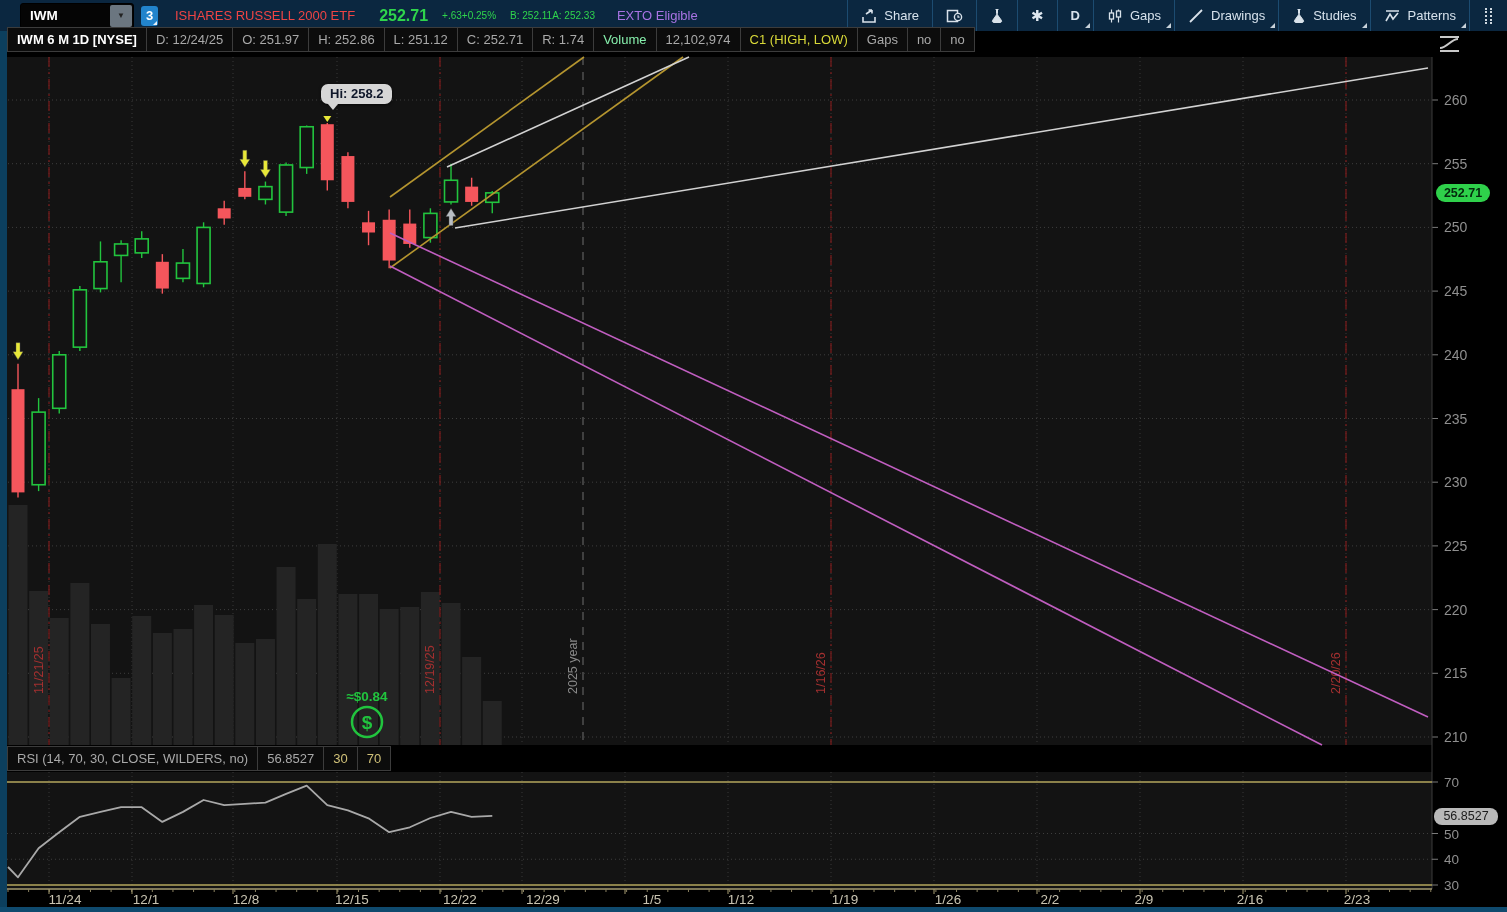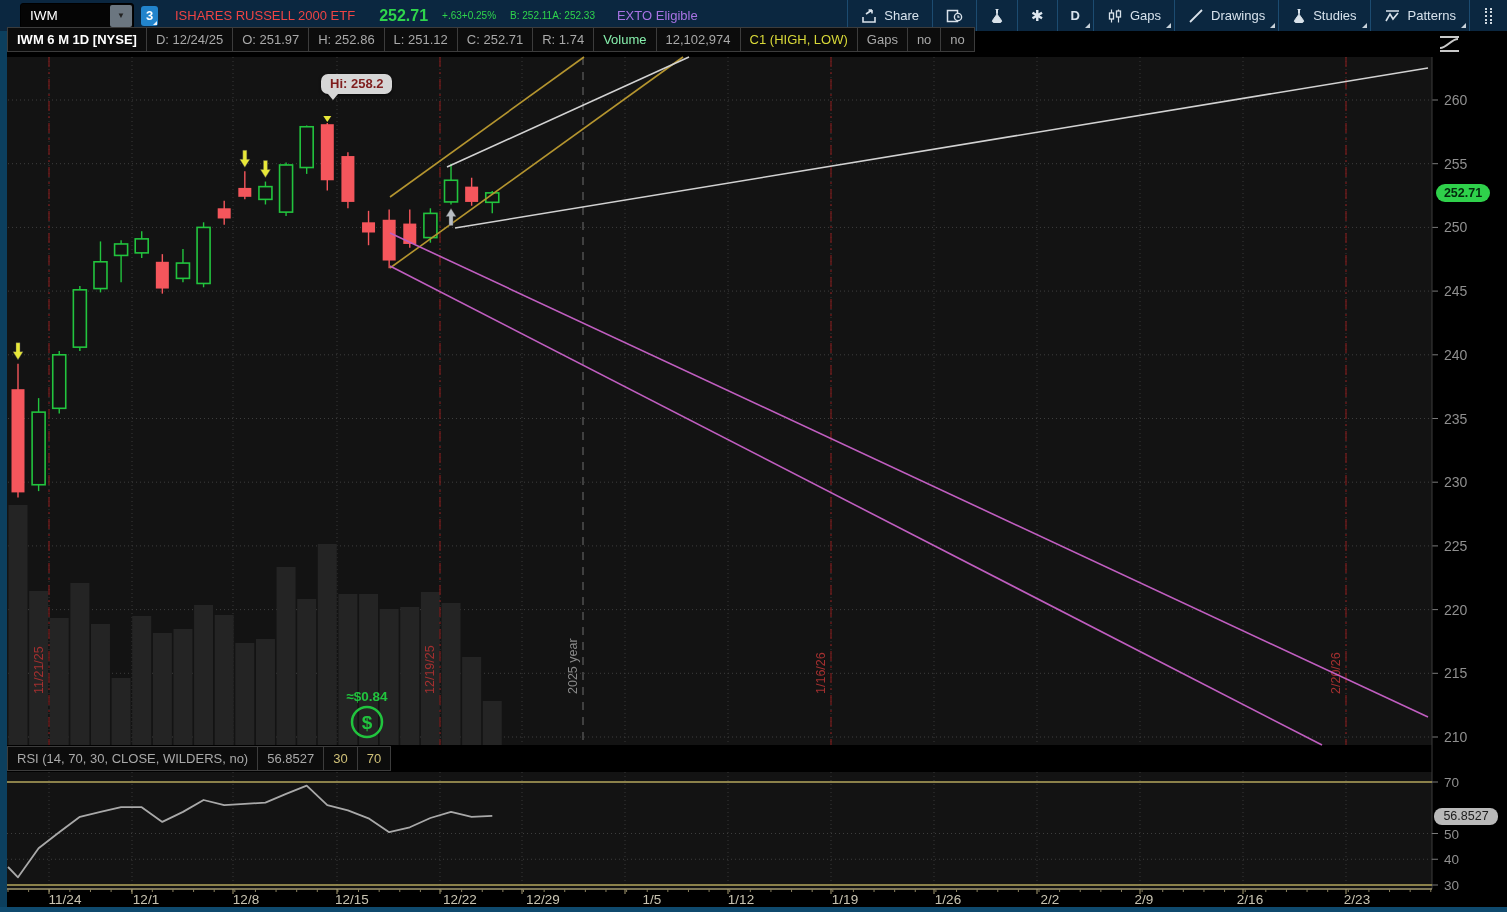--- a/index.html
+++ b/index.html
@@ -2,21 +2,21 @@
 <html><head>
 <meta charset="utf-8">
 <style>
   html,body{margin:0;padding:0;background:#000;}
   body{width:1507px;height:912px;overflow:hidden;font-family:"Liberation Sans","DejaVu Sans",sans-serif;}
   #app{position:relative;width:1507px;height:912px;background:#000;}
 
   
   .toolbar{position:absolute;left:0;top:0;width:1507px;height:31px;background:#0b2740;display:flex;align-items:center;color:#d7e2ec;font-size:13px;}
   .sym-box{margin-left:20px;width:112px;height:24px;background:#050505;border:1px solid #000;border-radius:3px;display:flex;align-items:center;}
-  .sym-box .sym-val{flex:1;padding-left:9px;color:#fff;font-weight:normal;font-size:13.5px;}
+  .sym-box .sym-val{flex:1;padding-left:9px;color:#fff;font-weight:bold;font-size:13.5px;}
   .sym-dd{width:22px;height:22px;margin-right:1px;background:#6b7680;border-radius:2px;display:flex;align-items:center;justify-content:center;}
   .sym-dd .dd-arrow{font-size:8px;color:#222;}
   .link-badge{margin-left:7px;width:17px;height:20px;background:#2284cc;border-radius:3px;color:#fff;font-weight:bold;font-size:13px;display:flex;align-items:center;justify-content:center;position:relative;}
   .link-badge::after{content:"";position:absolute;right:1px;bottom:1px;border-left:4px solid transparent;border-bottom:4px solid #eaf2f8;}
   .company{margin-left:17px;color:#ef4444;}
   .last{margin-left:24px;color:#2fd54c;font-size:16px;font-weight:bold;}
   .stack{margin-left:14px;display:flex;justify-content:center;color:#2fd54c;font-size:10px;line-height:11px;}
   .exto{margin-left:22px;color:#a873e3;}
   .tb-right{margin-left:auto;display:flex;height:100%;align-items:stretch;}
   .tb-btn{display:flex;align-items:center;gap:7px;padding:0 13px;border-left:1px solid #1c4b70;position:relative;cursor:default;}
@@ -36,21 +36,21 @@
   #chart-hdr{top:27px;}
   #rsi-hdr{top:746px;}
 
   
   #scene{position:absolute;left:0;top:0;}
   svg text{font-family:"Liberation Sans","DejaVu Sans",sans-serif;}
 
   
   .left-strip{position:absolute;left:0;top:31px;width:7px;height:881px;background:#0c3f5e;}
   .bottom-strip{position:absolute;left:0;top:907px;width:1507px;height:5px;background:#0f4a6e;}
-  #hi-tooltip{position:absolute;left:321px;top:74px;background:#d6d6d6;color:#7f1d1d;font-size:13px;font-weight:bold;padding:2px 9px 3px;border-radius:7px;box-shadow:0 1px 3px rgba(0,0,0,.65);}
+  #hi-tooltip{position:absolute;left:321px;top:84px;background:#d6d6d6;color:#0f172a;font-size:13px;font-weight:bold;padding:2px 9px 3px;border-radius:7px;box-shadow:0 1px 3px rgba(0,0,0,.65);}
   #hi-tooltip::after{content:"";position:absolute;left:7px;bottom:-6px;border-left:5px solid transparent;border-right:5px solid transparent;border-top:6px solid #d6d6d6;}
   #price-badge{position:absolute;left:1436px;top:184px;width:54px;height:18px;background:#2fd14b;border-radius:9px;color:#04290d;font-size:12.5px;font-weight:bold;text-align:center;line-height:18px;}
   #rsi-badge{position:absolute;left:1434px;top:808px;width:64px;height:17px;background:#b9b9b9;border-radius:8px;color:#1c1c1c;font-size:12.5px;text-align:center;line-height:17px;}
 </style>
 </head>
 <body>
 
 <div id="app">
 
   <svg id="scene" width="1507" height="912" viewBox="0 0 1507 912">

